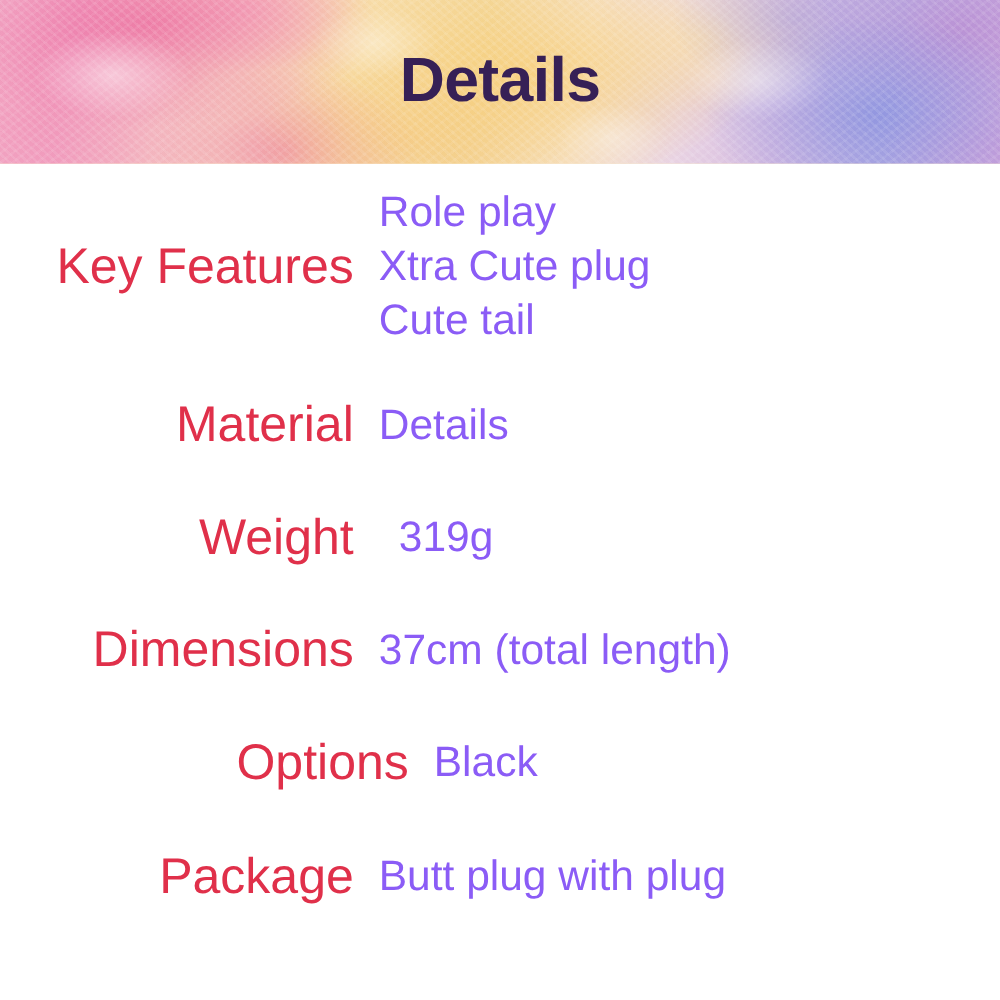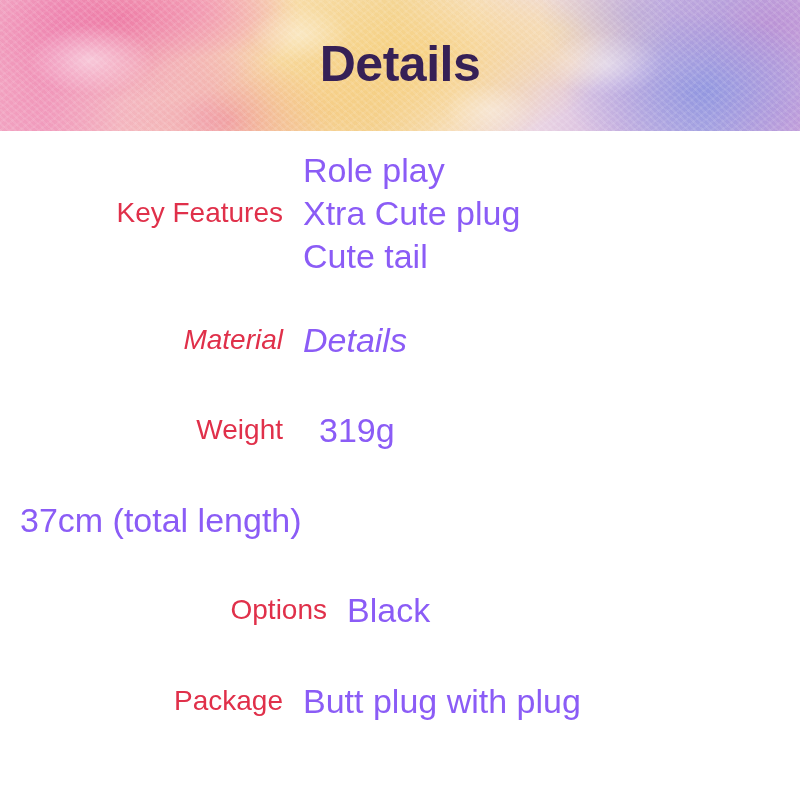--- a/index.html
+++ b/index.html
@@ -113,37 +113,37 @@
   .spec-row {
     display: flex;
     align-items: center;
     width: 800px;
   }
   .spec-label {
     width: 283px;
     flex: 0 0 283px;
     text-align: right;
     color: #e0304a;
-    font-size: 28px;
+    font-size: 40px;
     line-height: 1.1;
     white-space: nowrap;
   }
   .spec-value {
     flex: 1 1 auto;
     padding-left: 20px;
     color: #8b5cf6;
     font-size: 34px;
     line-height: 43px;
     text-align: left;
   }
   .spec-value .vline { display: block; white-space: nowrap; }
 
   
   .row-key-features { height: 164px; }
-  .row-material     { height: 90px; font-style: italic; }
+  .row-material     { height: 90px; }
   .row-weight       { height: 90px; gap: 16px; }
   .row-dimensions   { height: 90px; }
   .row-options      { height: 90px; padding-left: 44px; }
   .row-package      { height: 92px; }
 </style>
 </head>
 <body>
 
 <div class="page">
 
@@ -175,20 +175,21 @@
     </div>
 
     <div class="spec-row row-weight">
       <div class="spec-label">Weight</div>
       <div class="spec-value">
         <span class="vline">319g</span>
       </div>
     </div>
 
     <div class="spec-row row-dimensions">
+      <div class="spec-label">Dimensions</div>
       <div class="spec-value">
         <span class="vline">37cm (total length)</span>
       </div>
     </div>
 
     <div class="spec-row row-options">
       <div class="spec-label">Options</div>
       <div class="spec-value">
         <span class="vline">Black</span>
       </div>

